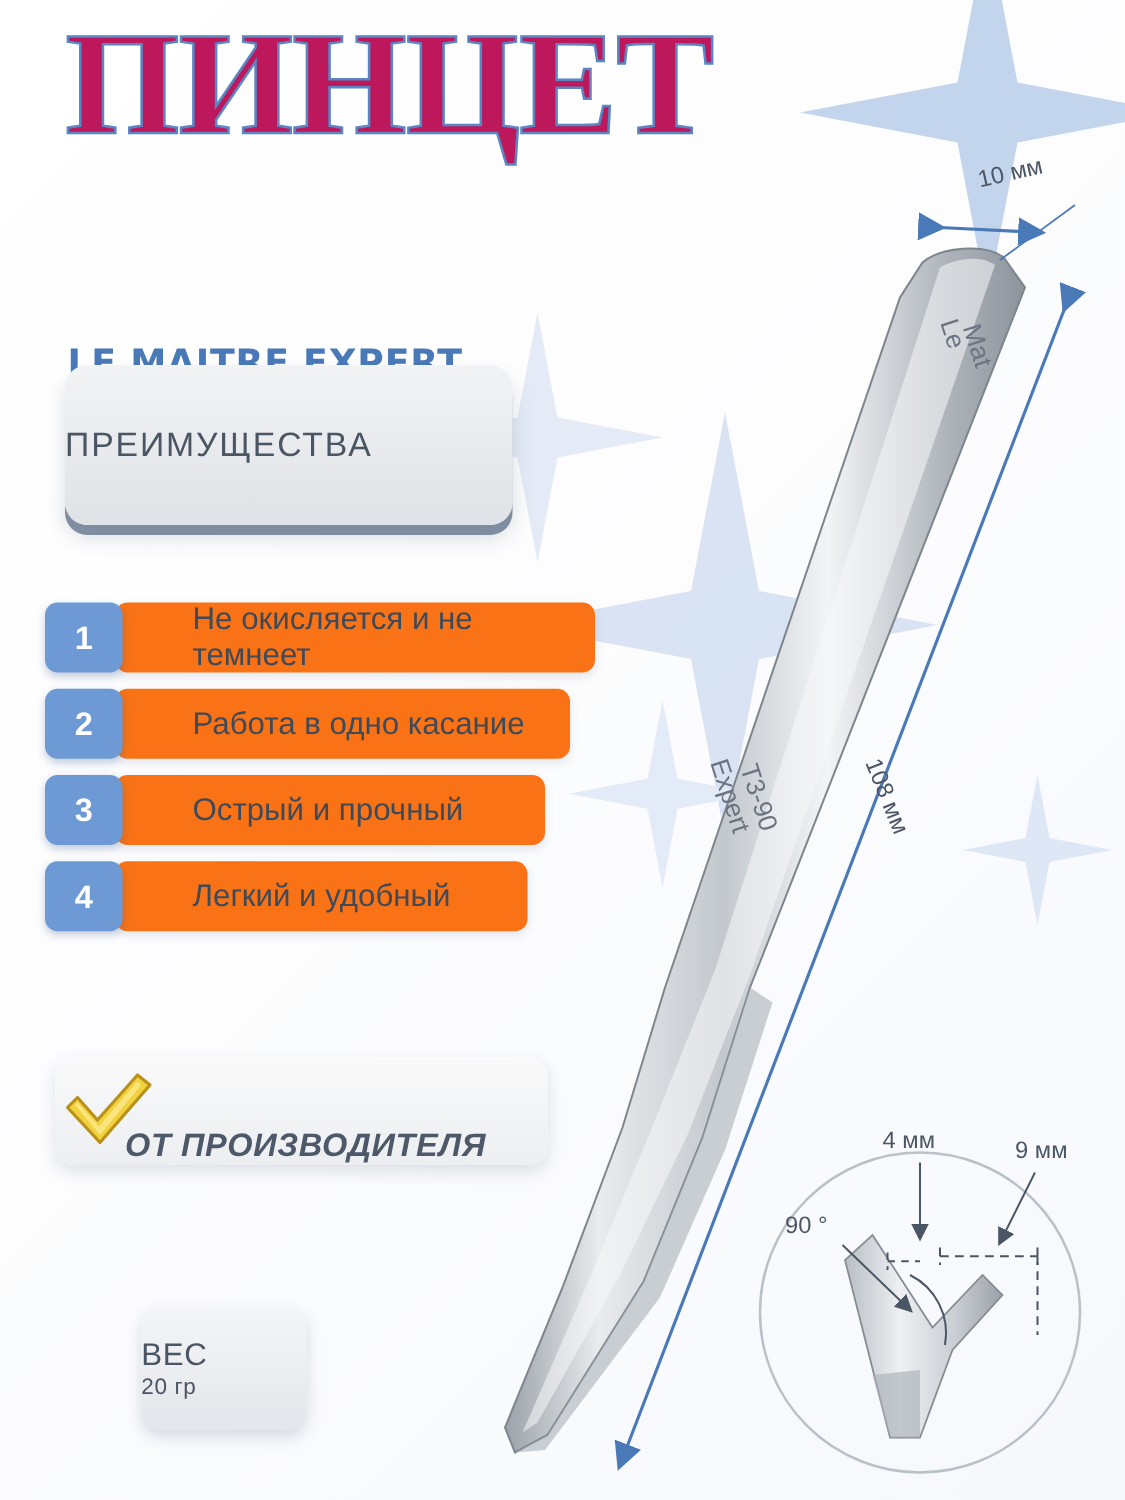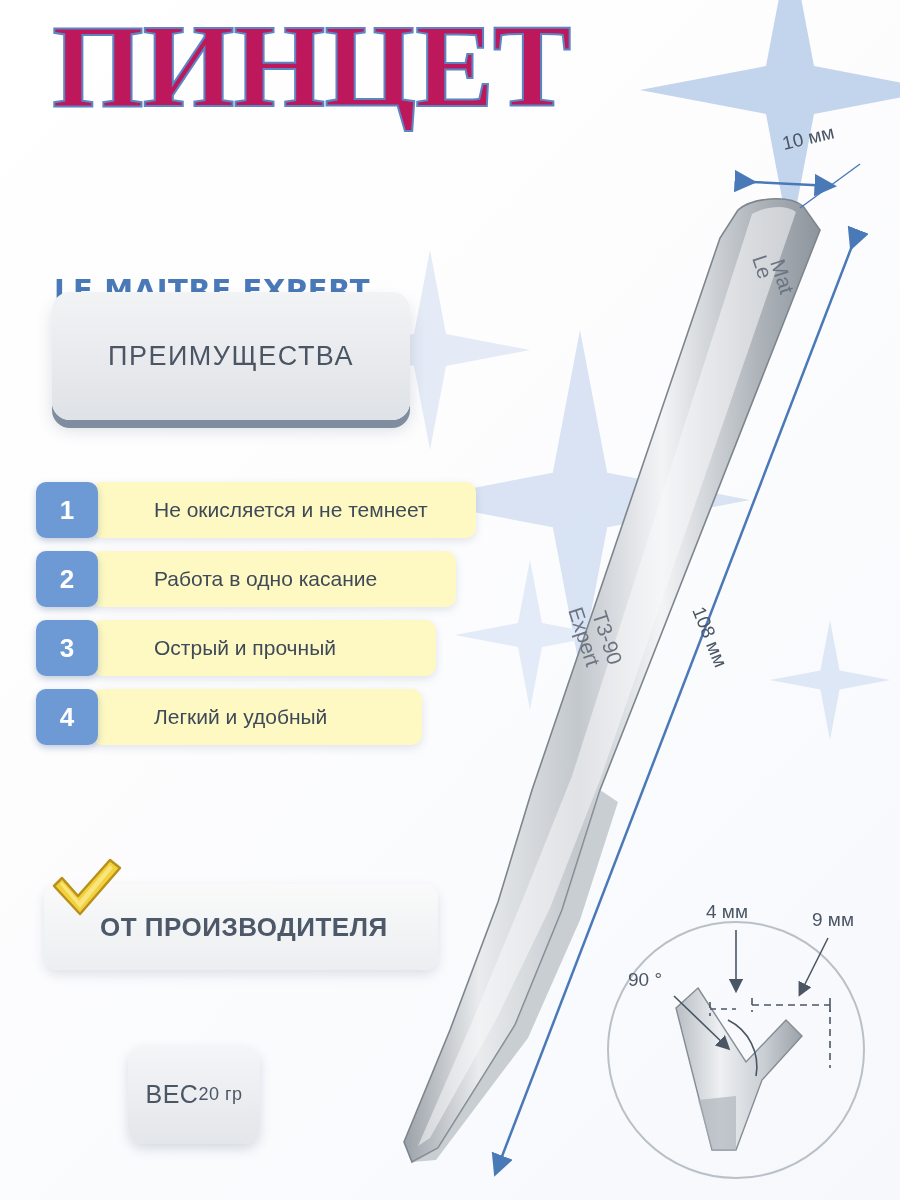--- a/index.html
+++ b/index.html
@@ -99,21 +99,20 @@
     position: absolute;
     left: 52px;
     top: 292px;
     width: 358px;
     height: 128px;
     border-radius: 18px;
     background: linear-gradient(180deg, #f2f3f5 0%, #dfe2e6 100%);
     box-shadow: 0 8px 0 #7e8da0, 0 10px 16px rgba(60,75,95,.18);
     display: flex;
     align-items: center;
-    justify-content: center;
   }
   .adv-pill span {
     font-size: 27px;
     letter-spacing: 1.5px;
     color: #4b5665;
   }
 
   
   .adv-list {
     position: absolute;
@@ -127,27 +126,27 @@
     margin-bottom: 13px;
     display: flex;
     align-items: center;
   }
   .adv-row .bar {
     position: absolute;
     left: 56px;
     top: 0;
     height: 56px;
     border-radius: 10px;
-    background: #fef9c3;
+    background: #f97316;
     box-shadow: 0 3px 8px rgba(80,100,130,.16);
     display: flex;
     align-items: center;
     padding-left: 62px;
     box-sizing: border-box;
-    font-size: 21px;
+    font-size: 25px;
     color: #3f4a59;
   }
   .adv-row .num {
     position: relative;
     z-index: 3;
     width: 62px;
     height: 56px;
     border-radius: 10px;
     background: #6d9ad4;
     color: #ffffff;
@@ -160,58 +159,58 @@
   }
   .r1 .bar { width: 384px; }
   .r2 .bar { width: 364px; }
   .r3 .bar { width: 344px; }
   .r4 .bar { width: 330px; }
 
   
   .maker {
     position: absolute;
     left: 44px;
-    top: 884px;
+    top: 846px;
     width: 394px;
     height: 86px;
     border-radius: 14px;
     background: linear-gradient(180deg,#fafafa 0%, #eceef1 100%);
     box-shadow: 0 5px 12px rgba(70,90,120,.16);
     display: flex;
-    align-items: center;
+    align-items: flex-end;
     padding-left: 56px;
     box-sizing: border-box;
+    font-style: italic;
   }
   .maker .label {
     font-size: 26px;
     font-weight: 700;
     letter-spacing: .5px;
     color: #4d5968;
   }
   .check {
     position: absolute;
     left: 50px;
     top: 858px;
     width: 74px;
     height: 62px;
   }
 
   
   .weight {
     position: absolute;
-    left: 128px;
+    left: 113px;
     top: 1046px;
     width: 132px;
     height: 98px;
     border-radius: 16px;
     background: linear-gradient(180deg,#f4f5f7 0%, #e3e6ea 100%);
     box-shadow: 0 5px 12px rgba(70,90,120,.2);
     display: flex;
-    flex-direction: row;
-    align-items: center;
+    flex-direction: column;
     justify-content: center;
     line-height: 1.18;
   }
   .weight .w1 { font-size: 25px; color: #4b5665; letter-spacing: .5px; }
   .weight .w2 { font-size: 18px; color: #4b5665; letter-spacing: .5px; }
 
   
   .product-svg {
     position: absolute;
     left: 300px;

